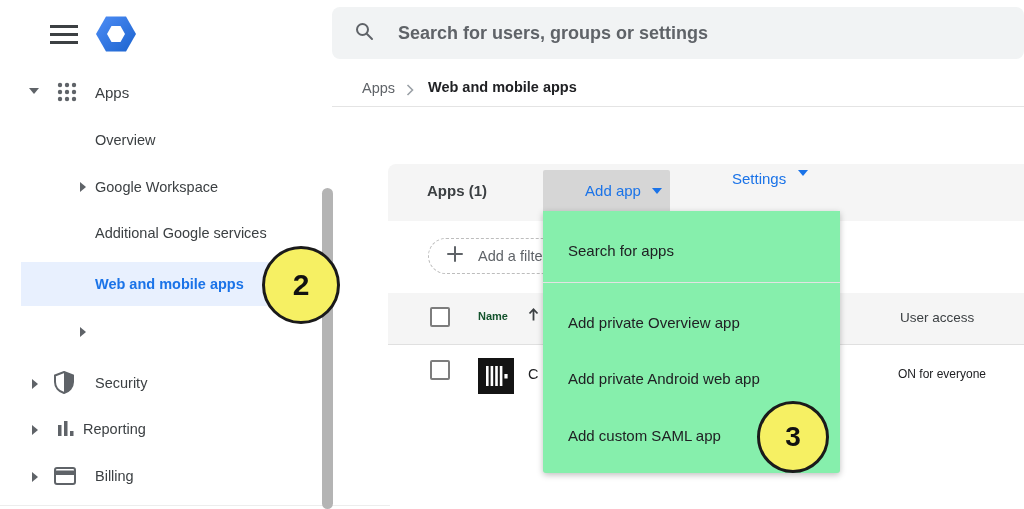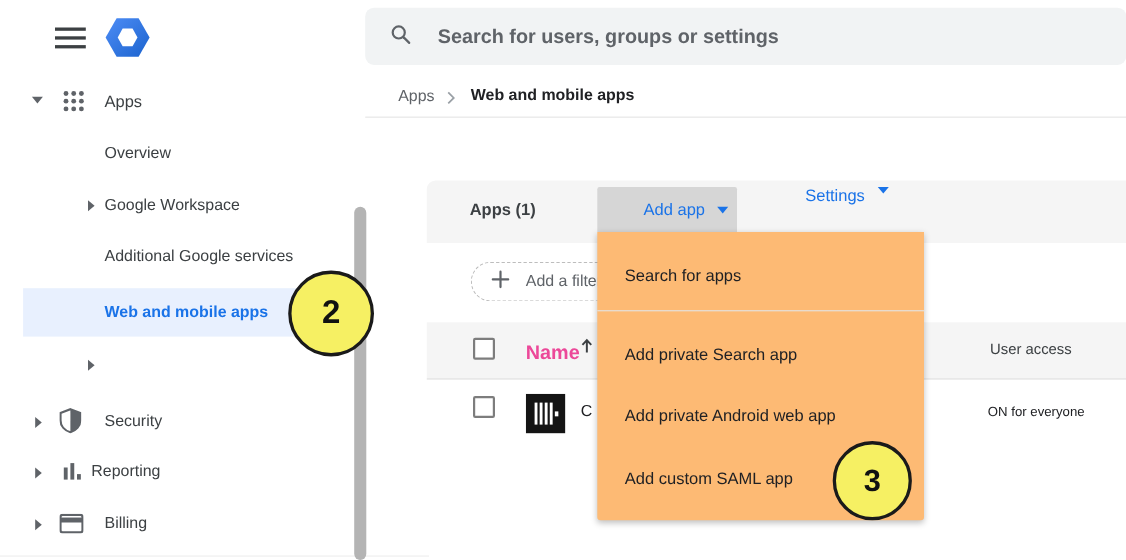--- a/index.html
+++ b/index.html
@@ -47,29 +47,29 @@
   
   .filter-chip { left:428px; top:238px; height:36px; border:1px dashed #bdbdbd; border-radius:18px;
                  display:flex; align-items:center; gap:14px; padding:0 17px; cursor:pointer; z-index:1; }
   .filter-label { font-size:14.5px; color:#5f6368; white-space:nowrap; }
 
   
   .thead-band { left:388px; top:293px; width:636px; height:52px; background:#f5f5f5; border-bottom:1px solid #e0e0e0; }
   .checkbox { width:20px; height:20px; background:#fff; border:2px solid #7d7d7d; border-radius:2px; cursor:pointer; }
   .cb-head { left:430px; top:307px; }
   .cb-row  { left:430px; top:360px; }
-  .col-name { left:478px; top:310px; font-size:18px; font-weight:700; color:#ec4899; cursor:pointer; }
+  .col-name { left:478px; top:310px; font-size:11px; font-weight:700; color:#14532d; cursor:pointer; }
   .sort-arrow { left:527px; top:307px; }
   .col-access { left:900px; top:310px; font-size:13.5px; font-weight:500; color:#3c4043; }
   .app-icon { left:478px; top:358px; cursor:pointer; }
   .row-name { left:528px; top:366px; font-size:14.5px; color:#202124; cursor:pointer; }
   .row-access { left:898px; top:367px; font-size:12px; color:#202124; }
 
   
-  .menu { left:543px; top:211px; width:297px; height:262px; background:#fdba74; z-index:20;
+  .menu { left:543px; top:211px; width:297px; height:262px; background:#86efac; z-index:20;
           box-shadow:0 2px 6px rgba(0,0,0,.25); border-radius:0 0 3px 3px; }
   .menu-item { position:absolute; left:25px; font-size:15px; color:#202124; cursor:pointer; white-space:nowrap; }
   .mi-0 { top:31px; } .mi-1 { top:103px; } .mi-2 { top:159px; } .mi-3 { top:216px; }
   .menu-divider { position:absolute; left:0; top:71px; width:100%; height:1px; background:#e3e3e3; }
 
   
   .circle { border-radius:50%; background:#f6f063; border:3px solid #1a1a1a; display:flex; align-items:center;
             justify-content:center; font-weight:700; color:#111; z-index:30; }
   .circle-2 { left:262px; top:246px; width:78px; height:78px; font-size:30px; }
   .circle-3 { left:757px; top:401px; width:72px; height:72px; font-size:28px; }
@@ -218,21 +218,21 @@
       <rect x="21.8" y="8" width="2.6" height="20" fill="#fff"></rect>
       <rect x="26.4" y="16" width="3.2" height="4.5" fill="#fff"></rect>
     </svg>
   </div>
   <div class="abs row-name">C</div>
   <div class="abs row-access">ON for everyone</div>
 
   <div class="abs menu">
     <div class="menu-item mi-0">Search for apps</div>
     <div class="menu-divider"></div>
-    <div class="menu-item mi-1">Add private Search app</div>
+    <div class="menu-item mi-1">Add private Overview app</div>
     <div class="menu-item mi-3">Add custom SAML app</div>
     <div class="menu-item mi-2">Add private Android web app</div>
   </div>
 
   <div class="abs circle circle-2">2</div>
   <div class="abs circle circle-3">3</div>
 
 </div>
 
 </body></html>

